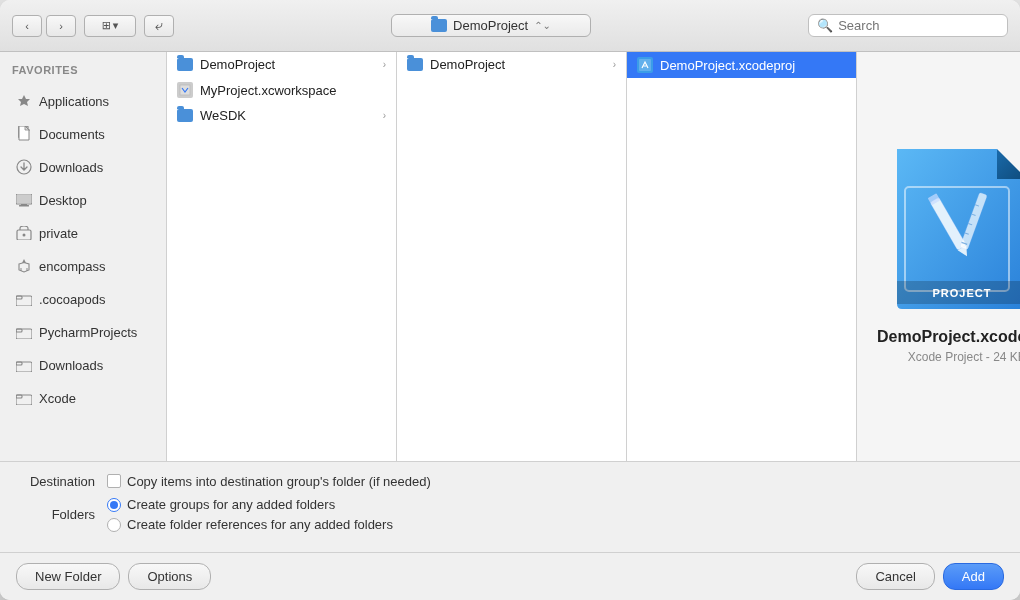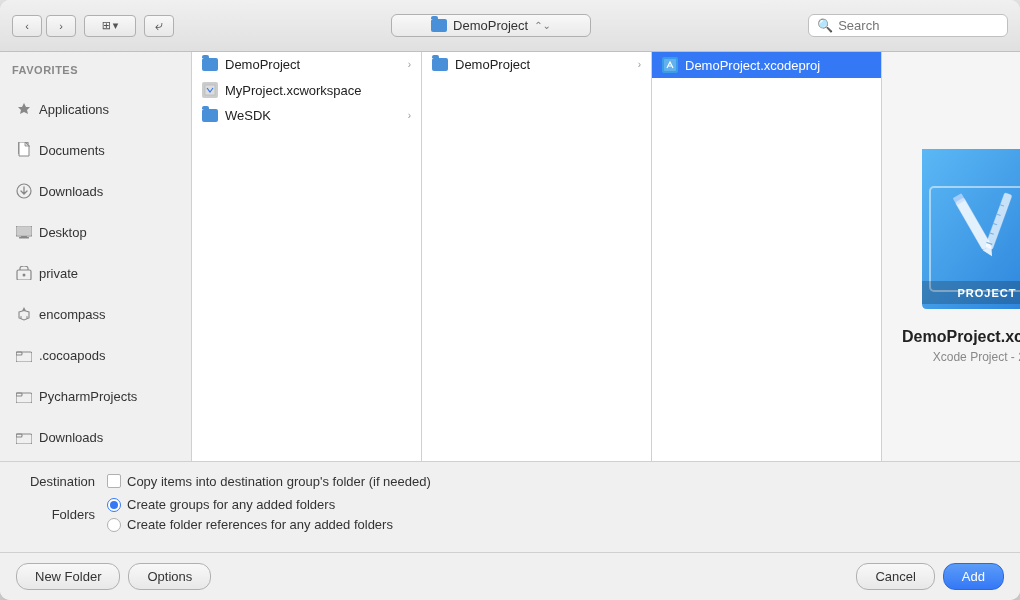--- a/index.html
+++ b/index.html
@@ -155,21 +155,21 @@
 
     
     .main-content {
       display: flex;
       flex: 1;
       overflow: hidden;
     }
 
     
     .sidebar {
-      width: 192px;
+      width: 167px;
       background: #f0f0f0;
       border-right: 1px solid #d0d0d0;
       padding: 10px 0;
       overflow-y: auto;
       flex-shrink: 0;
     }
 
     .sidebar-section-label {
       font-size: 11px;
       font-weight: 700;
@@ -179,21 +179,21 @@
       letter-spacing: 0.5px;
     }
 
     .sidebar-item {
       display: flex;
       align-items: center;
       gap: 7px;
       padding: 4px 12px;
       cursor: pointer;
       border-radius: 5px;
-      margin: 17px 4px;
+      margin: 9px 4px;
       color: #333;
       font-size: 13px;
     }
 
     .sidebar-icon {
       width: 16px;
       height: 16px;
       flex-shrink: 0;
       display: flex;
       align-items: center;

